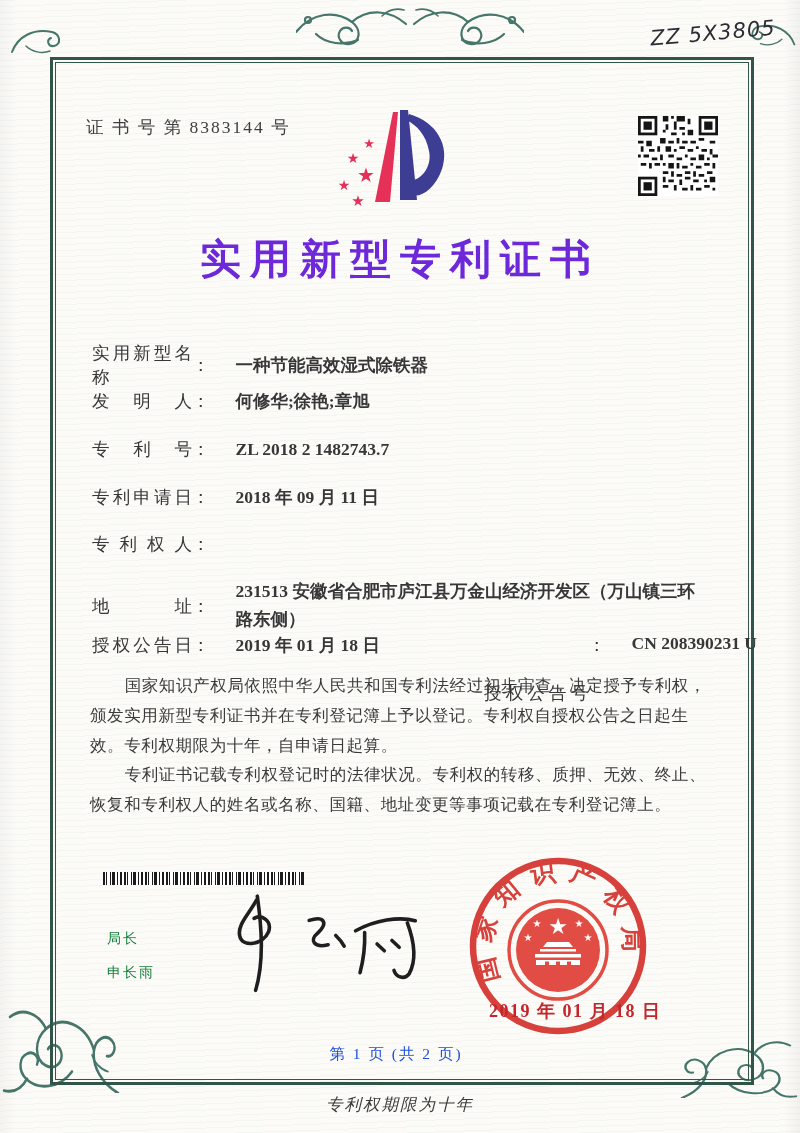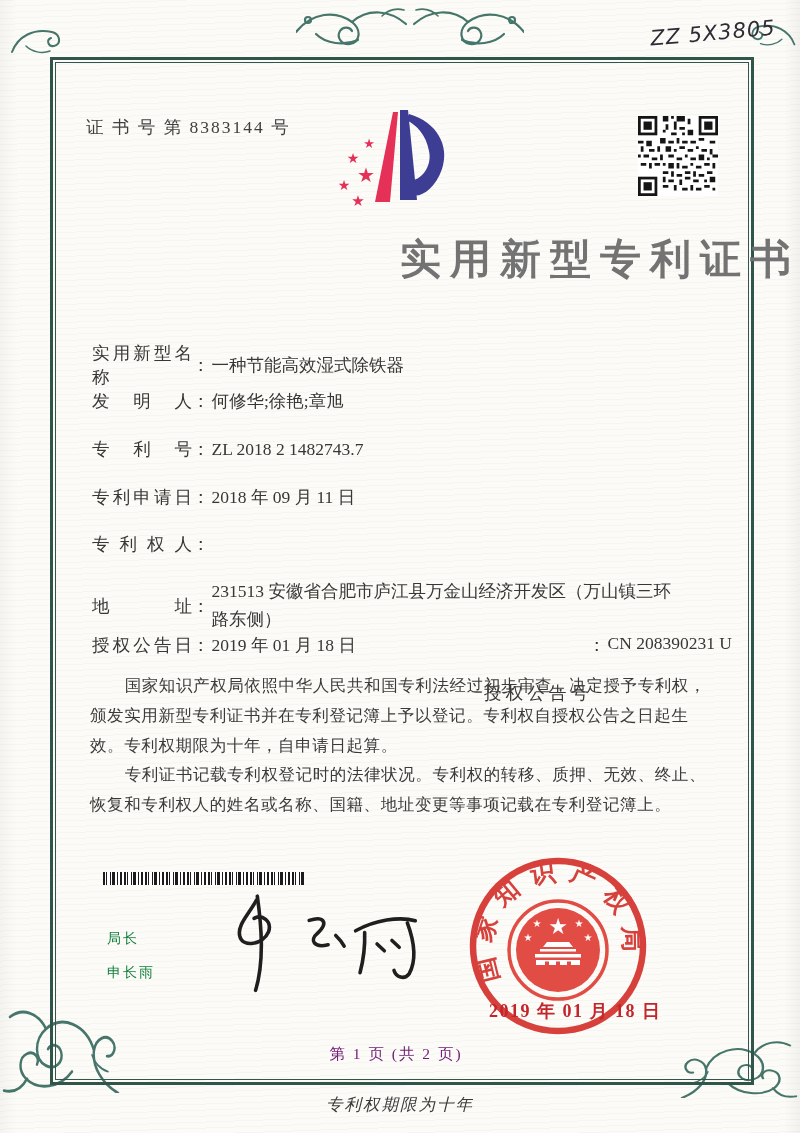--- a/index.html
+++ b/index.html
@@ -29,33 +29,33 @@
   }
   .handwriting{
     position:absolute;left:650px;top:20px;width:150px;
     font-family:"DejaVu Sans",sans-serif;
     font-size:21px;color:#2c2c34;font-style:italic;
     transform:rotate(-5deg);letter-spacing:1px;
   }
   .logo{position:absolute;left:333px;top:106px;}
   .qr{position:absolute;left:637px;top:116px;}
   .doc-title{
-    position:absolute;left:0;right:0;top:232px;text-align:right;
-    font-size:41px;font-weight:bold;color:#737373;letter-spacing:9px;
+    position:absolute;left:0;right:0;top:232px;text-align:center;
+    font-size:41px;font-weight:bold;color:#6d28d9;letter-spacing:9px;
   }
   .frow{
     position:absolute;left:92px;display:flex;align-items:center;
     font-size:17.5px;color:#373737;
   }
   .flabel{
     display:inline-block;width:100px;
     text-align:justify;text-align-last:justify;
   }
   .fcolon{margin:0 2px 0 0;}
-  .fvalue{margin-left:0;white-space:nowrap;}
+  .fvalue{margin-left:24px;white-space:nowrap;font-weight:bold;}
   .fvalue.wrap{white-space:normal;width:462px;line-height:27.5px;}
   .grant-pair2{position:absolute;left:392px;top:0;display:flex;}
   .grant-pair2 .flabel{width:104px;margin-top:48px;}
   .paras{
     position:absolute;left:90px;top:671px;width:624px;color:#3a3a3a;
   }
   .paras p{
     margin:0;text-indent:2.1em;font-size:16.5px;line-height:29.8px;letter-spacing:0.6px;
   }
   .barcode{
@@ -70,21 +70,21 @@
     font-size:14px;line-height:34px;letter-spacing:2px;color:#15803d;
   }
   .signature{position:absolute;left:218px;top:888px;transform:rotate(-2deg);}
   .seal{position:absolute;left:465px;top:853px;opacity:0.93;}
   .seal-date{
     position:absolute;left:489px;top:999px;
     font-size:18px;color:#c3252b;letter-spacing:1.5px;font-weight:bold;
   }
   .page-info{
     position:absolute;left:0;right:8px;top:1044px;text-align:center;
-    font-size:15.5px;color:#701a75;letter-spacing:2px;
+    font-size:15.5px;color:#1d4ed8;letter-spacing:2px;
   }
   .back-note{
     position:absolute;left:0;right:0;top:1094px;text-align:center;
     font-size:16.5px;color:#3a3a3a;letter-spacing:2px;font-style:italic;
   }
   .orn{position:absolute;}
 </style>
 </head>
 <body>
 

